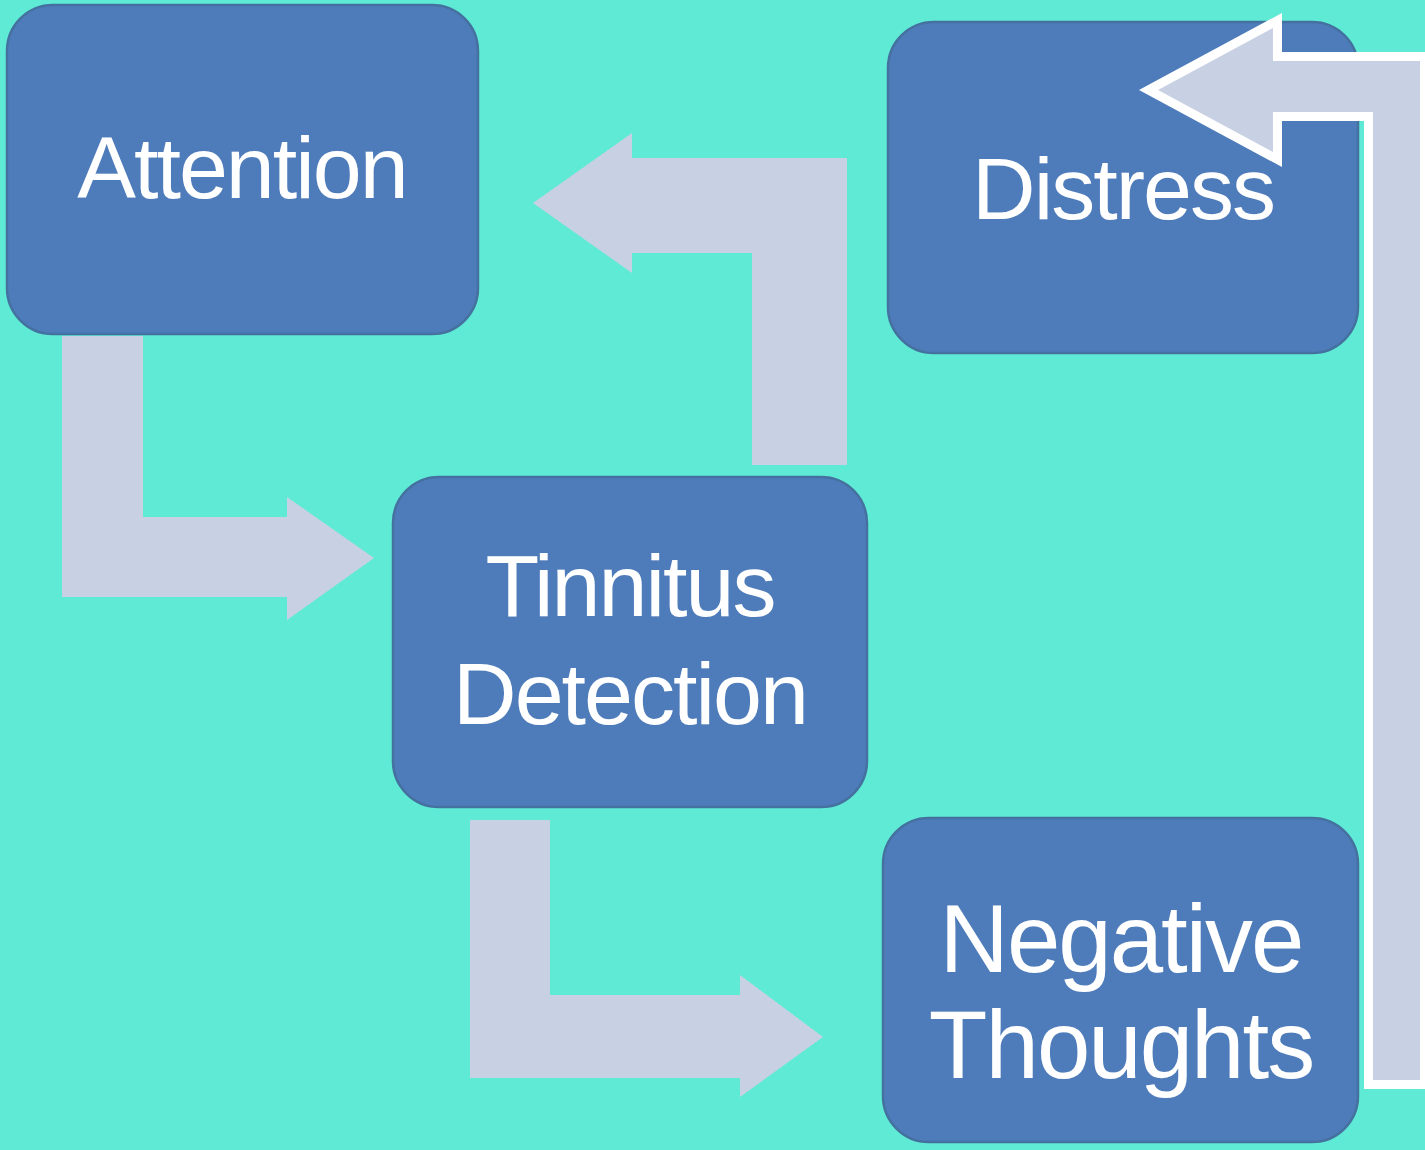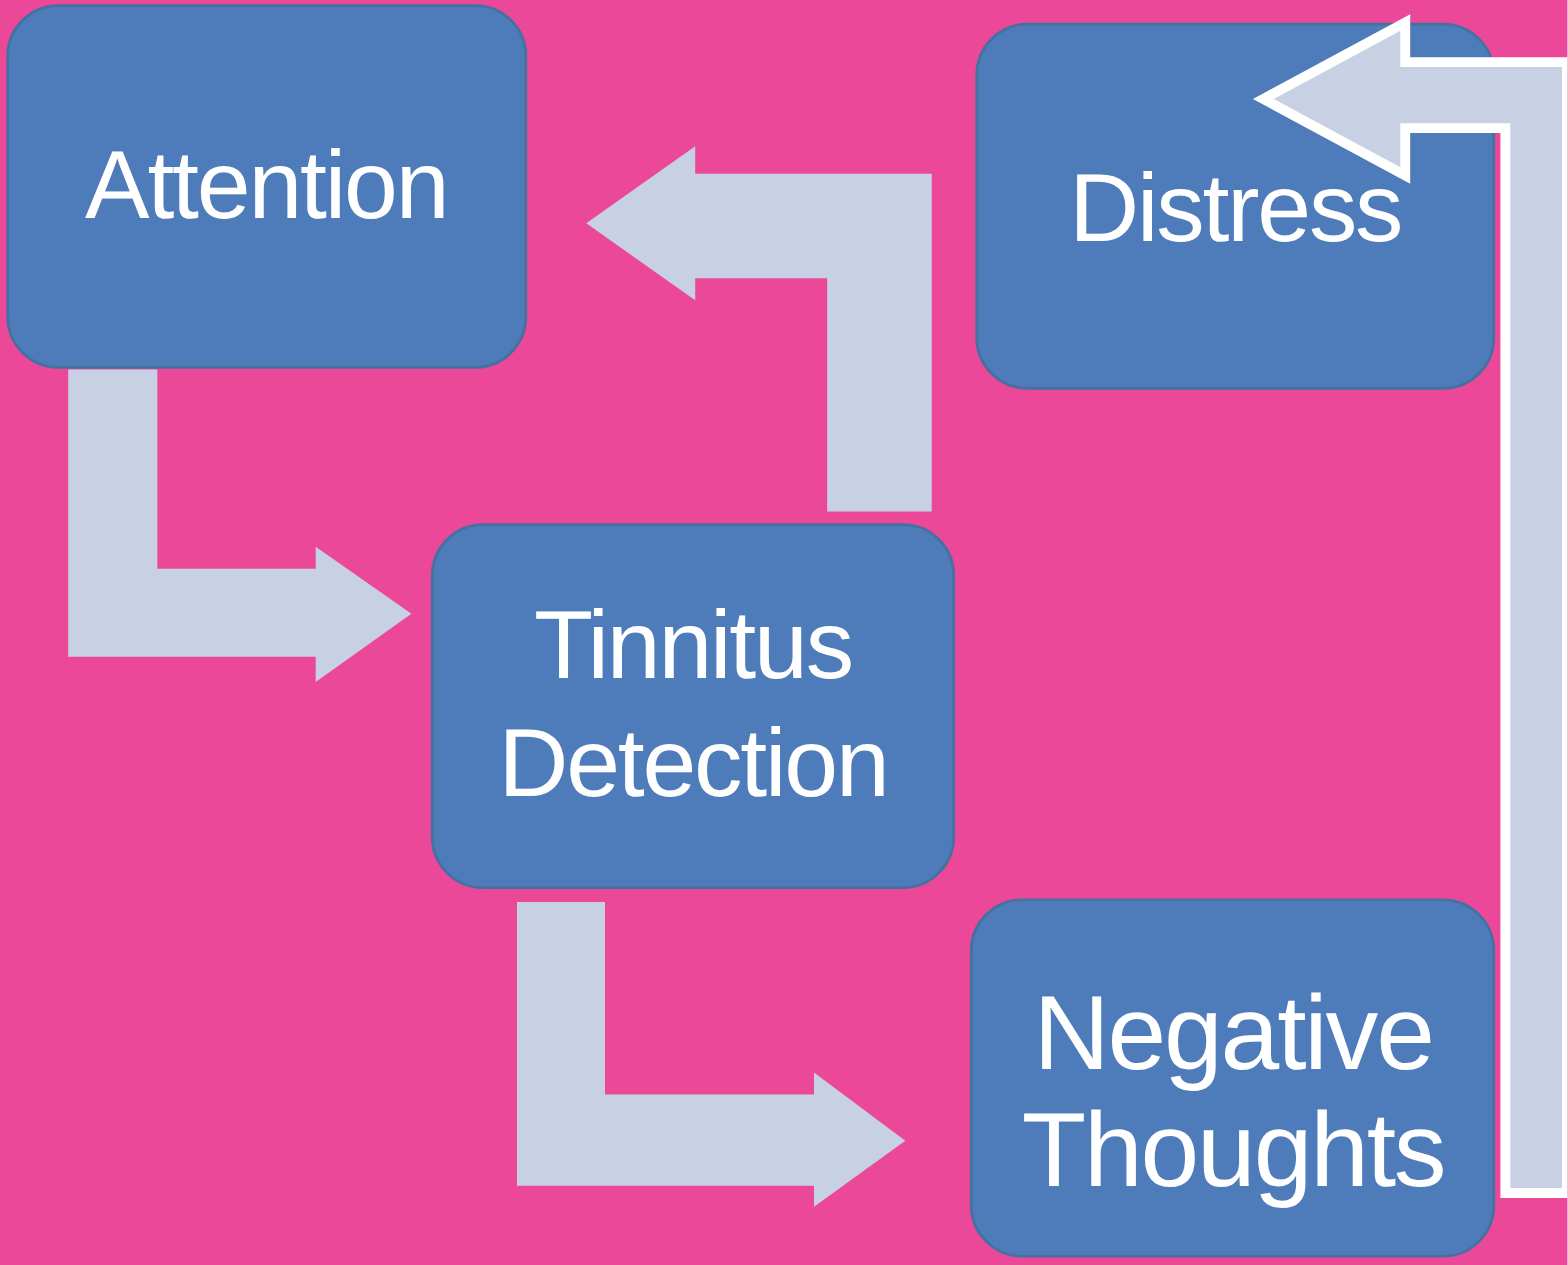--- a/index.html
+++ b/index.html
@@ -1,20 +1,20 @@
 <!DOCTYPE html>
 <html><head>
 <meta charset="utf-8">
 <style>
   html, body { margin: 0; padding: 0; background: #ffffff; }
   .canvas {
     position: relative;
     width: 1425px;
     height: 1150px;
-    background: #ec4899;
+    background: #5eead4;
     overflow: hidden;
     font-family: "Liberation Sans", sans-serif;
   }
   .canvas svg { display: block; width: 1425px; height: 1150px; }
   .node-rect {
     fill: #4e7cba;
     stroke: #44719f;
     stroke-width: 2.5;
   }
   .arrow {

